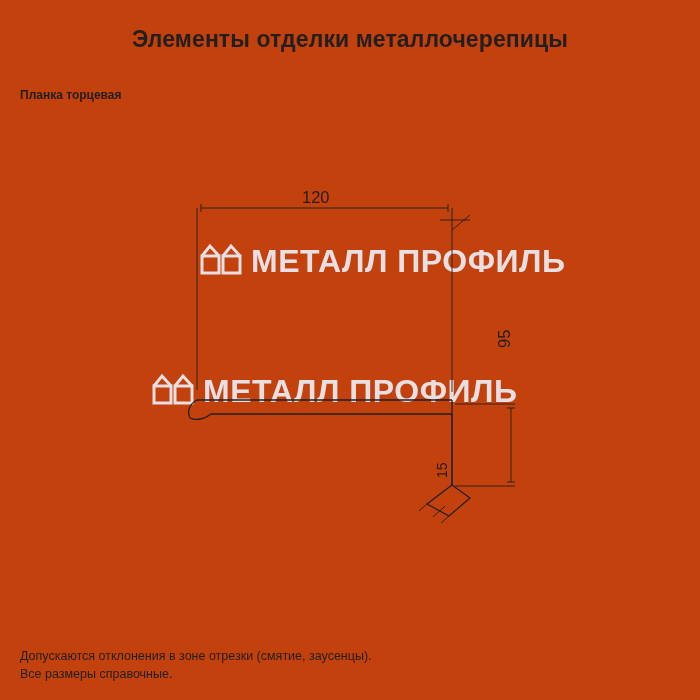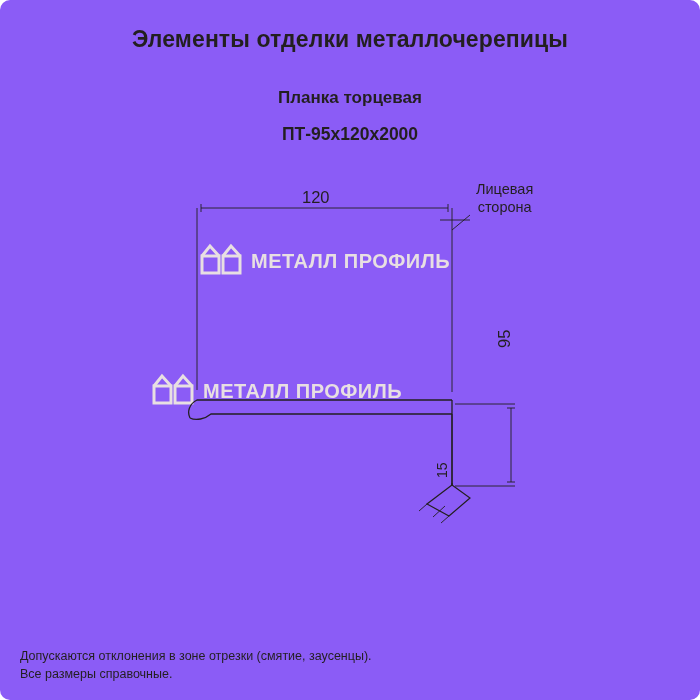--- a/index.html
+++ b/index.html
@@ -10,41 +10,41 @@
     height: 700px;
     background: #ffffff;
     font-family: "Liberation Sans", sans-serif;
     color: #231f20;
     overflow: hidden;
   }
   .page {
     position: relative;
     width: 700px;
     height: 700px;
-    background: #8b5cf6;
-    border-radius: 10px;
+    background: #c2410c;
   }
   .title {
     position: absolute;
     top: 26px;
     left: 0;
     width: 700px;
     text-align: center;
     font-size: 23px;
     font-weight: bold;
     letter-spacing: 0.1px;
   }
   .subtitle {
     position: absolute;
     top: 88px;
     left: 0;
     width: 700px;
-    text-align: center;
-    font-size: 17px;
-    font-weight: bold;
+    text-align: left;
+    font-size: 12px;
+    font-weight: bold;
+    padding-left: 20px;
   }
   .code {
     position: absolute;
     top: 124px;
     left: 0;
     width: 700px;
     text-align: center;
     font-size: 17.5px;
     font-weight: bold;
   }
@@ -69,21 +69,21 @@
     align-items: center;
     gap: 9px;
     opacity: 1;
   }
   .wm-mark {
     width: 42px;
     height: 38px;
     position: relative;
   }
   .wm-text {
-    font-size: 20px;
+    font-size: 32px;
     font-weight: bold;
     color: #e8dfe2;
     letter-spacing: 0.5px;
     white-space: nowrap;
   }
   .wm1 { top: 82px; left: 200px; }
   .wm2 { top: 212px; left: 152px; }
 
   .label {
     position: absolute;
@@ -122,21 +122,20 @@
     color: #231f20;
   }
 </style>
 </head>
 <body>
 
 <div class="page">
 
   <div class="title">Элементы отделки металлочерепицы</div>
   <div class="subtitle">Планка торцевая</div>
-  <div class="code">ПТ-95x120x2000</div>
 
   <div class="watermarks">
     <div class="wm wm1">
       <span class="wm-mark">
         <svg width="42" height="38" viewBox="0 0 42 38" aria-hidden="true">
           <g fill="none" stroke="#e8dfe2" stroke-width="3">
             <rect x="2" y="14" width="17" height="17"></rect>
             <rect x="23" y="14" width="17" height="17"></rect>
             <path d="M2 14 L10 4 L19 14"></path>
             <path d="M23 14 L31 4 L40 14"></path>
@@ -193,24 +192,20 @@
         <path d="M430 346 L418 357"></path>
 
         <path d="M455 55 L437 70"></path>
         <path d="M425 60 L455 60"></path>
       </g>
     </svg>
 
     <div class="label label-120">120</div>
     <div class="label label-95">95</div>
     <div class="label label-15">15</div>
-    <div class="label label-face">
-      <span>Лицевая</span><br>
-      <span>сторона</span>
-    </div>
   </div>
 
   <div class="footnotes">
     <div>Допускаются отклонения в зоне отрезки (смятие, заусенцы).</div>
     <div>Все размеры справочные.</div>
   </div>
 
 </div>
 
 </body></html>

